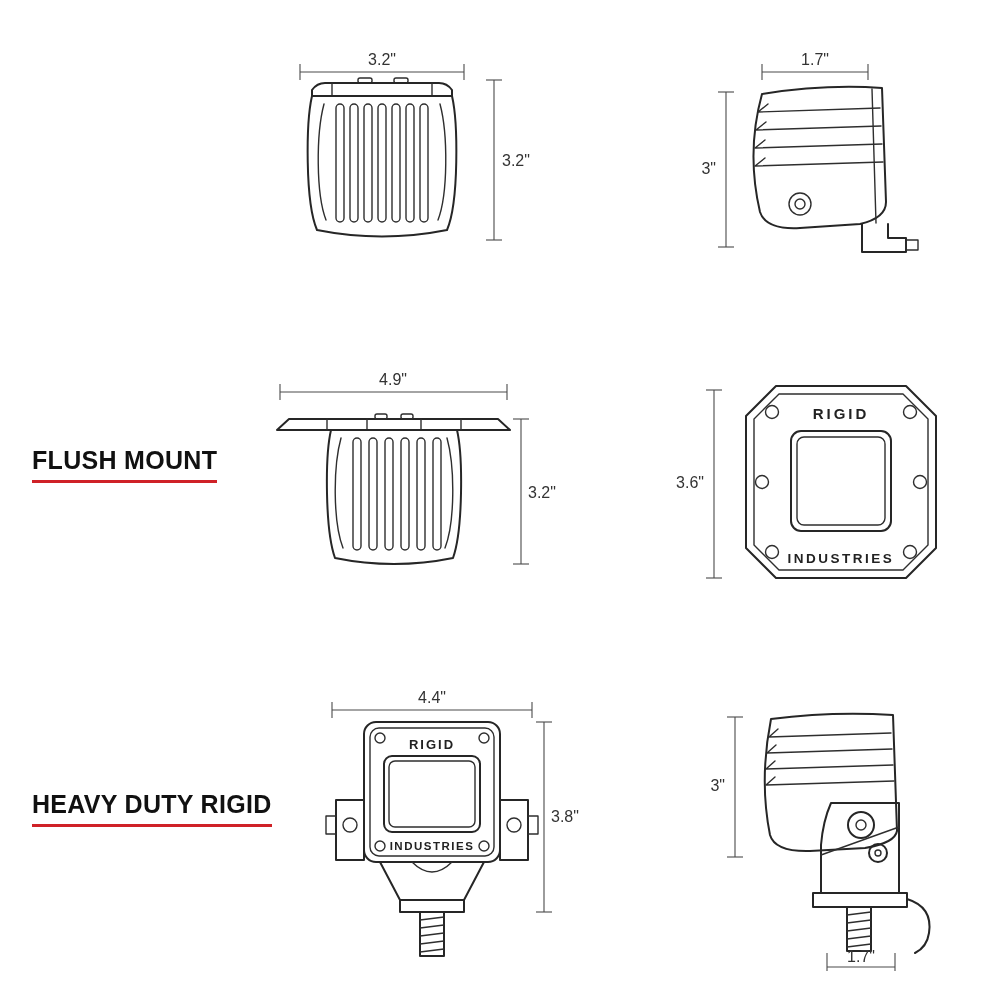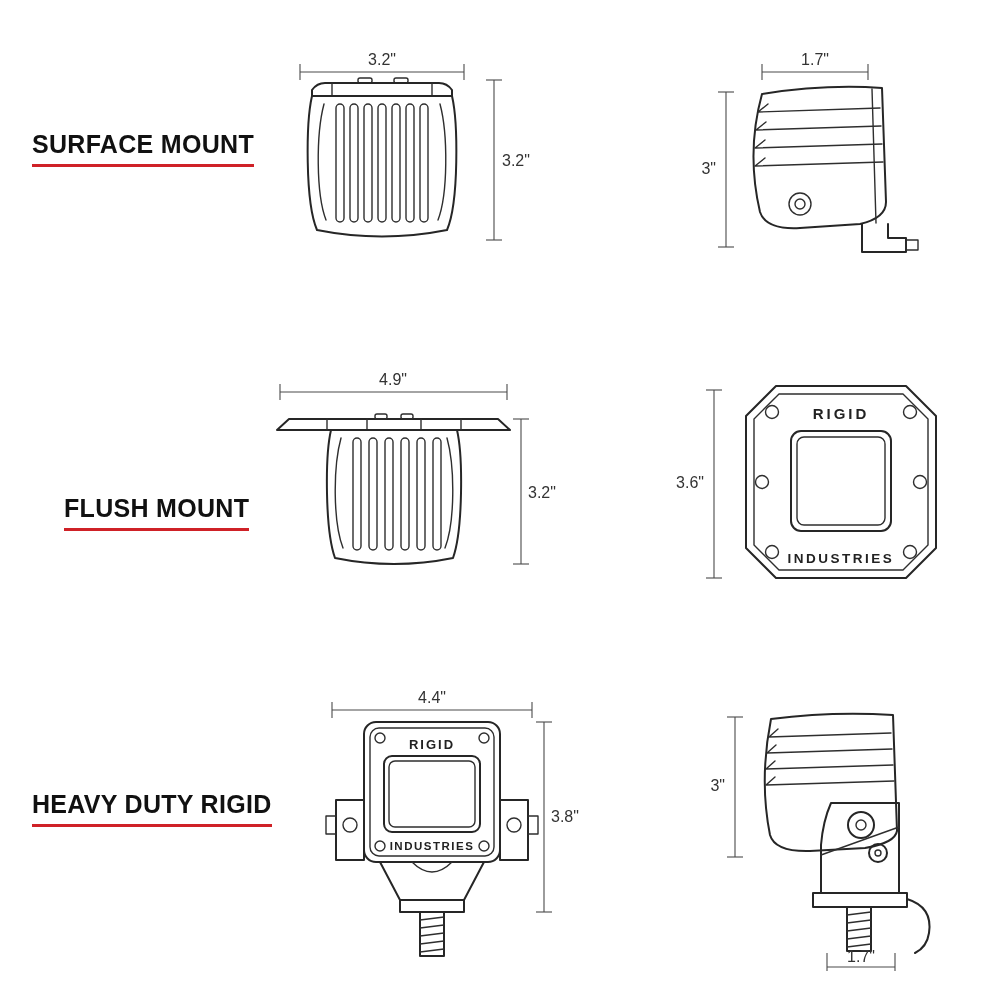--- a/index.html
+++ b/index.html
@@ -20,22 +20,21 @@
   .art2  { stroke:#2e2e2e; stroke-width:1.4; fill:none; stroke-linecap:round; stroke-linejoin:round; }
   .dimln { stroke:#4a4a4a; stroke-width:1.1; fill:none; }
   .dim-label { font-size:16px; fill:#333333; }
   .brand { font-weight:bold; fill:#222222; }
 </style>
 </head>
 <body>
 
 <div class="page">
 
-  <span class="row-label" style="top:130px;">SURFACE MOUNT</span>
-  <span class="row-label" style="top:494px;margin-left:32px;">FLUSH MOUNT</span>
+  <span class="row-label" style="top:446px;">FLUSH MOUNT</span>
   <span class="row-label" style="top:790px;">HEAVY DUTY RIGID</span>
 
   <div class="drawing" style="left:262px; top:50px;">
     <svg width="270" height="205" viewBox="0 0 270 205">
 
       <g>
         <line class="dimln" x1="38" y1="22" x2="202" y2="22"></line>
         <line class="dimln" x1="38" y1="14" x2="38" y2="30"></line>
         <line class="dimln" x1="202" y1="14" x2="202" y2="30"></line>
         <text class="dim-label" x="120" y="15" text-anchor="middle">3.2"</text>

